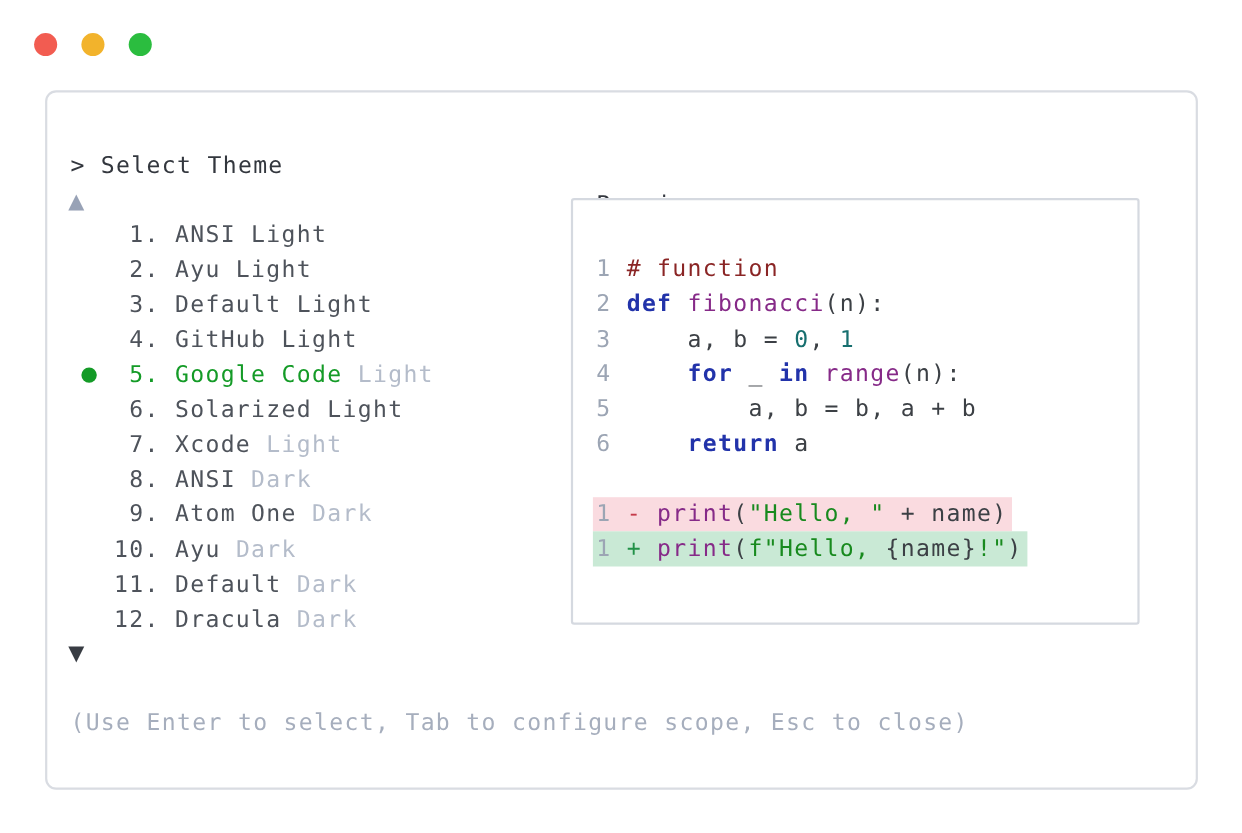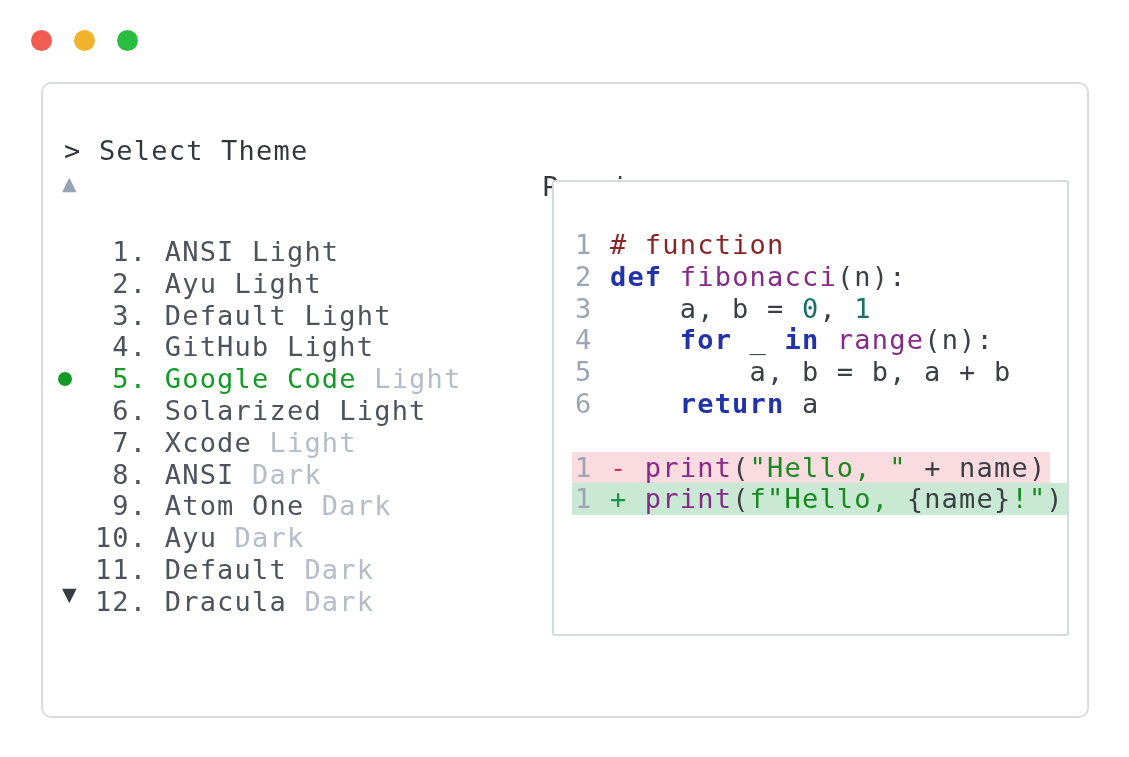--- a/index.html
+++ b/index.html
@@ -11,42 +11,42 @@
   .tl{width:21px;height:21px;border-radius:50%;display:inline-block;}
   .tl.red{background:var(--traffic-red);}
   .tl.yellow{background:var(--traffic-yellow);}
   .tl.green{background:var(--traffic-green);}
 
   
   .panel{position:absolute;left:41px;top:82px;width:1048px;height:636px;
          box-sizing:border-box;border:2px solid var(--panel-border);
          border-radius:10px;background:#fff;}
 
-  .mono{font-size:27px;line-height:31.8px;letter-spacing:1.2px;white-space:pre;}
+  .mono{font-size:21px;line-height:31.8px;letter-spacing:1.2px;white-space:pre;}
 
   .prompt-title{position:absolute;left:21px;top:51px;color:var(--text-dark);}
   .preview-label{position:absolute;left:499px;top:51px;color:var(--text-dark);margin-top:36px;}
 
   .scroll-up{position:absolute;left:19px;top:84px;color:var(--scroll-up);
              font-family:"DejaVu Sans",sans-serif;font-size:19px;line-height:31.8px;}
   .scroll-down{position:absolute;left:19px;top:495px;color:var(--scroll-down);
              font-family:"DejaVu Sans",sans-serif;font-size:19px;line-height:31.8px;}
 
-  .theme-list{position:absolute;left:17px;top:114px;color:var(--text-list);margin-top:38px;}
+  .theme-list{position:absolute;left:33px;top:114px;color:var(--text-list);}
   .theme-list .row{position:relative;height:31.8px;}
   .theme-list .main{color:var(--text-list);}
   .theme-list .row.selected .main{color:var(--accent-green);}
   .theme-list .variant{color:var(--muted);}
   .bullet{position:absolute;left:-2px;top:50%;transform:translateY(-50%);
           width:14px;height:14px;border-radius:50%;background:var(--accent-green);}
 
   .help{position:absolute;left:21px;top:558px;color:var(--help-text);}
 
   
-  .preview-box{position:absolute;left:509px;top:96px;width:517px;height:456px;
+  .preview-box{position:absolute;left:476px;top:96px;width:517px;height:388px;
                box-sizing:border-box;border:2px solid var(--preview-border);
                border-radius:3px;background:#fff;}
   .code{position:absolute;left:21px;top:47px;}
   .code .line{height:31.8px;}
   .code .bg{display:inline-block;padding:0 4px 0 3px;margin-left:-3px;}
   .code .bg.removed{background:var(--diff-removed-bg);}
   .code .bg.added{background:var(--diff-added-bg);}
 
   .tok-ln{color:var(--line-number);}
   .tok-pl{color:var(--code-plain);}
@@ -71,17 +71,18 @@
   <div class="prompt-title mono">&gt; Select Theme</div>
 
   <div class="preview-label mono">Preview</div>
 
   <div class="scroll-up">▲</div>
 
   <div class="theme-list mono" id="theme-list"><div class="row"><span class="main">   1. ANSI Light</span></div><div class="row"><span class="main">   2. Ayu Light</span></div><div class="row"><span class="main">   3. Default Light</span></div><div class="row"><span class="main">   4. GitHub Light</span></div><div class="row selected"><span class="bullet"></span><span class="main">   5. Google Code</span><span class="variant"> Light</span></div><div class="row"><span class="main">   6. Solarized Light</span></div><div class="row"><span class="main">   7. Xcode</span><span class="variant"> Light</span></div><div class="row"><span class="main">   8. ANSI</span><span class="variant"> Dark</span></div><div class="row"><span class="main">   9. Atom One</span><span class="variant"> Dark</span></div><div class="row"><span class="main">  10. Ayu</span><span class="variant"> Dark</span></div><div class="row"><span class="main">  11. Default</span><span class="variant"> Dark</span></div><div class="row"><span class="main">  12. Dracula</span><span class="variant"> Dark</span></div></div>
 
   <div class="scroll-down">▼</div>
 
+  <div class="help mono">(Use Enter to select, Tab to configure scope, Esc to close)</div>
 
   <div class="preview-box">
     <div class="code mono" id="code-block"><div class="line"><span class="tok-ln">1 </span><span class="tok-cm"># function</span></div><div class="line"><span class="tok-ln">2 </span><span class="tok-kw">def</span><span class="tok-pl"> </span><span class="tok-fn">fibonacci</span><span class="tok-pl">(n):</span></div><div class="line"><span class="tok-ln">3 </span><span class="tok-pl">    a, b = </span><span class="tok-nm">0</span><span class="tok-pl">, </span><span class="tok-nm">1</span></div><div class="line"><span class="tok-ln">4 </span><span class="tok-pl">    </span><span class="tok-kw">for</span><span class="tok-pl"> _ </span><span class="tok-kw">in</span><span class="tok-pl"> </span><span class="tok-fn">range</span><span class="tok-pl">(n):</span></div><div class="line"><span class="tok-ln">5 </span><span class="tok-pl">        a, b = b, a + b</span></div><div class="line"><span class="tok-ln">6 </span><span class="tok-pl">    </span><span class="tok-kw">return</span><span class="tok-pl"> a</span></div><div class="line">&nbsp;</div><div class="line"><span class="bg removed"><span class="tok-ln">1 </span><span class="tok-del">- </span><span class="tok-fn">print</span><span class="tok-pl">(</span><span class="tok-st">"Hello, "</span><span class="tok-pl"> + name)</span></span></div><div class="line"><span class="bg added"><span class="tok-ln">1 </span><span class="tok-add">+ </span><span class="tok-fn">print</span><span class="tok-pl">(</span><span class="tok-st">f"Hello, </span><span class="tok-pl">{name}</span><span class="tok-st">!"</span><span class="tok-pl">)</span></span></div></div>
   </div>
 </div>
 
 </body></html>

